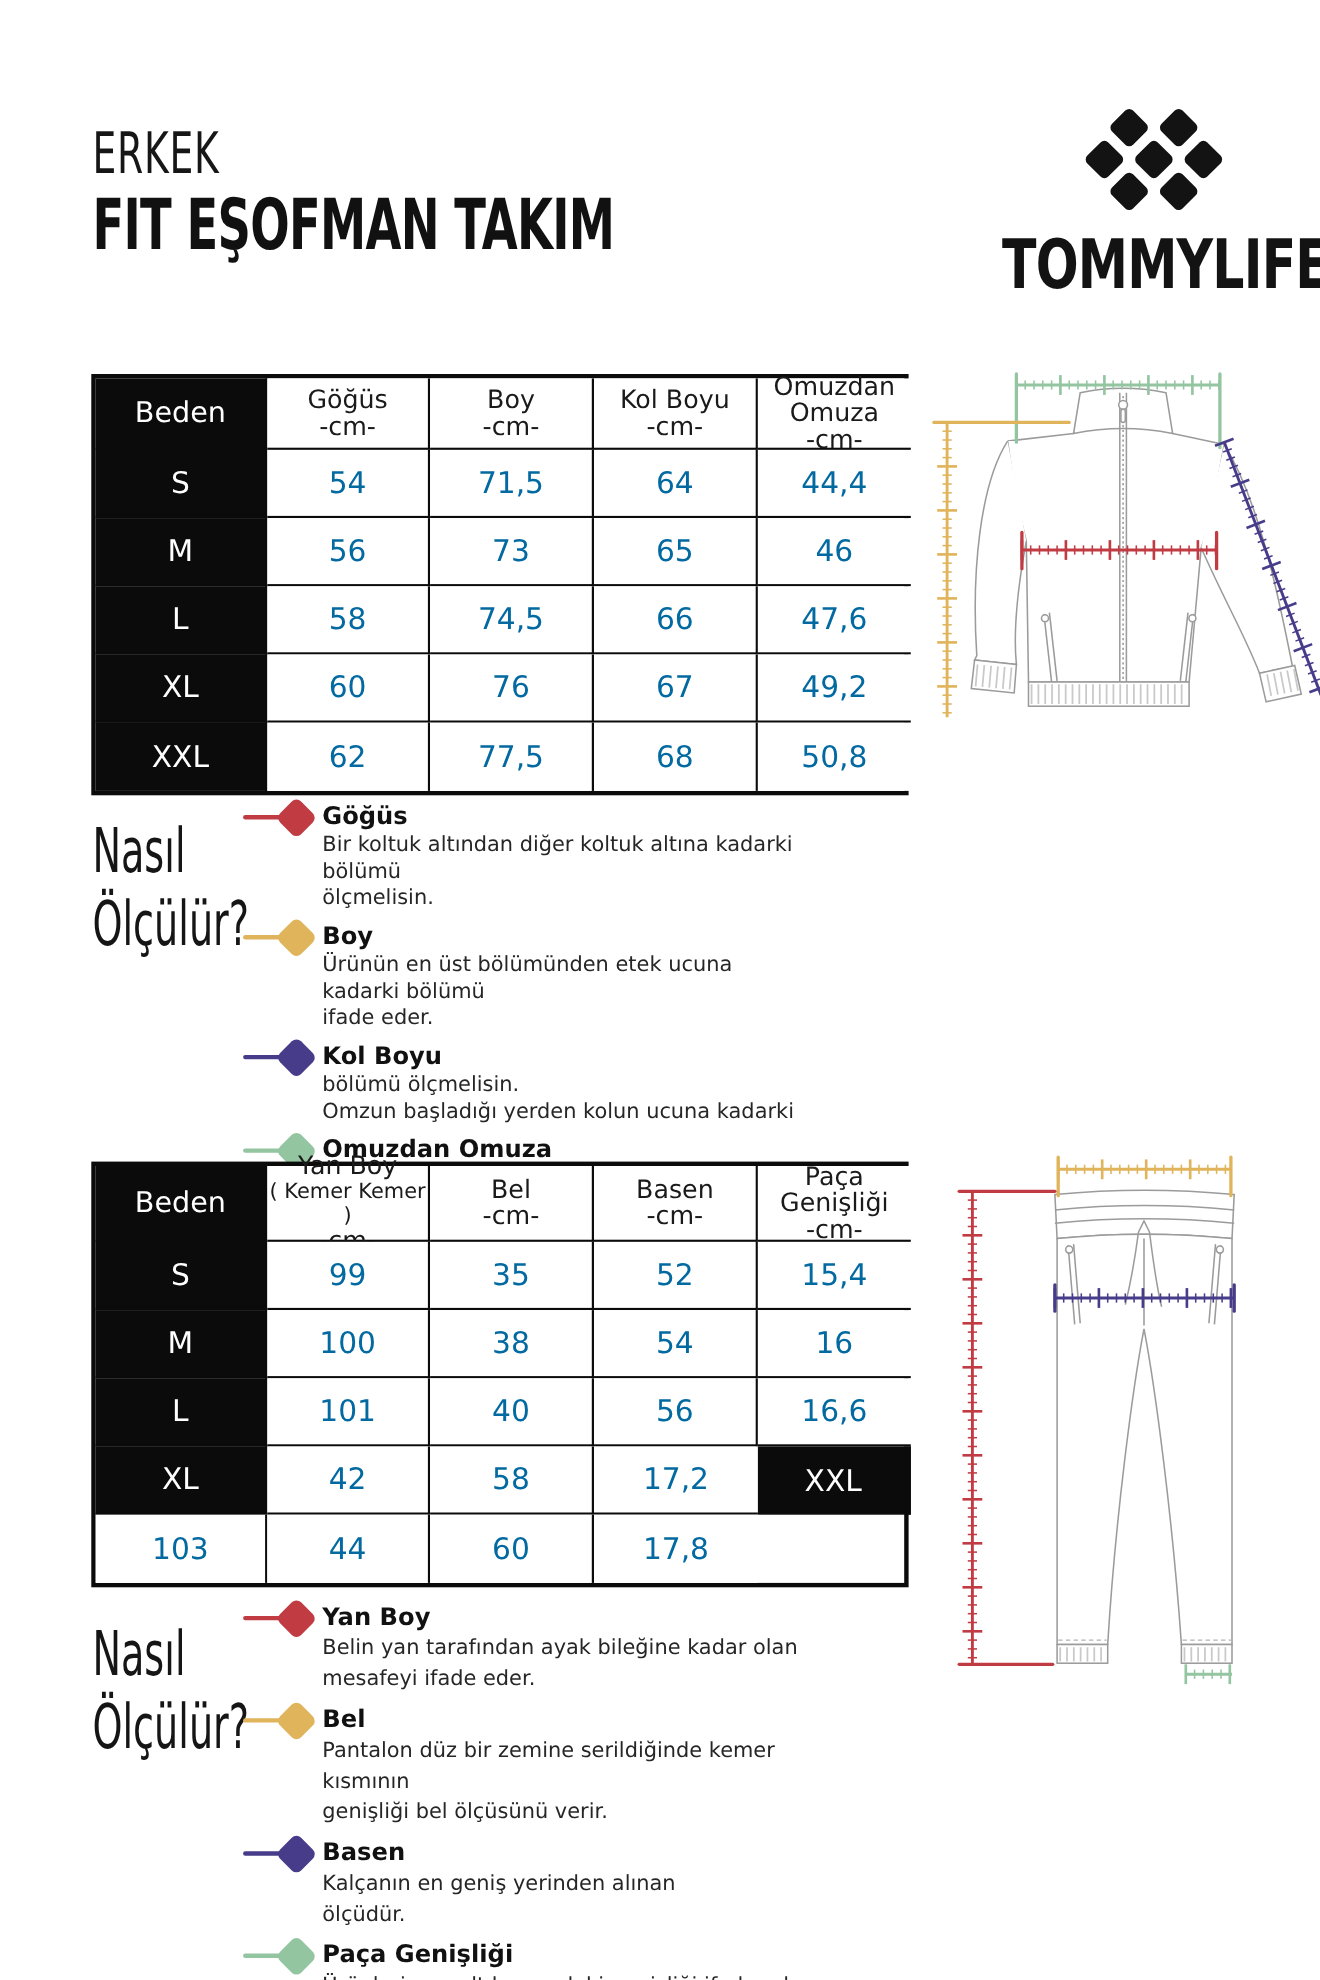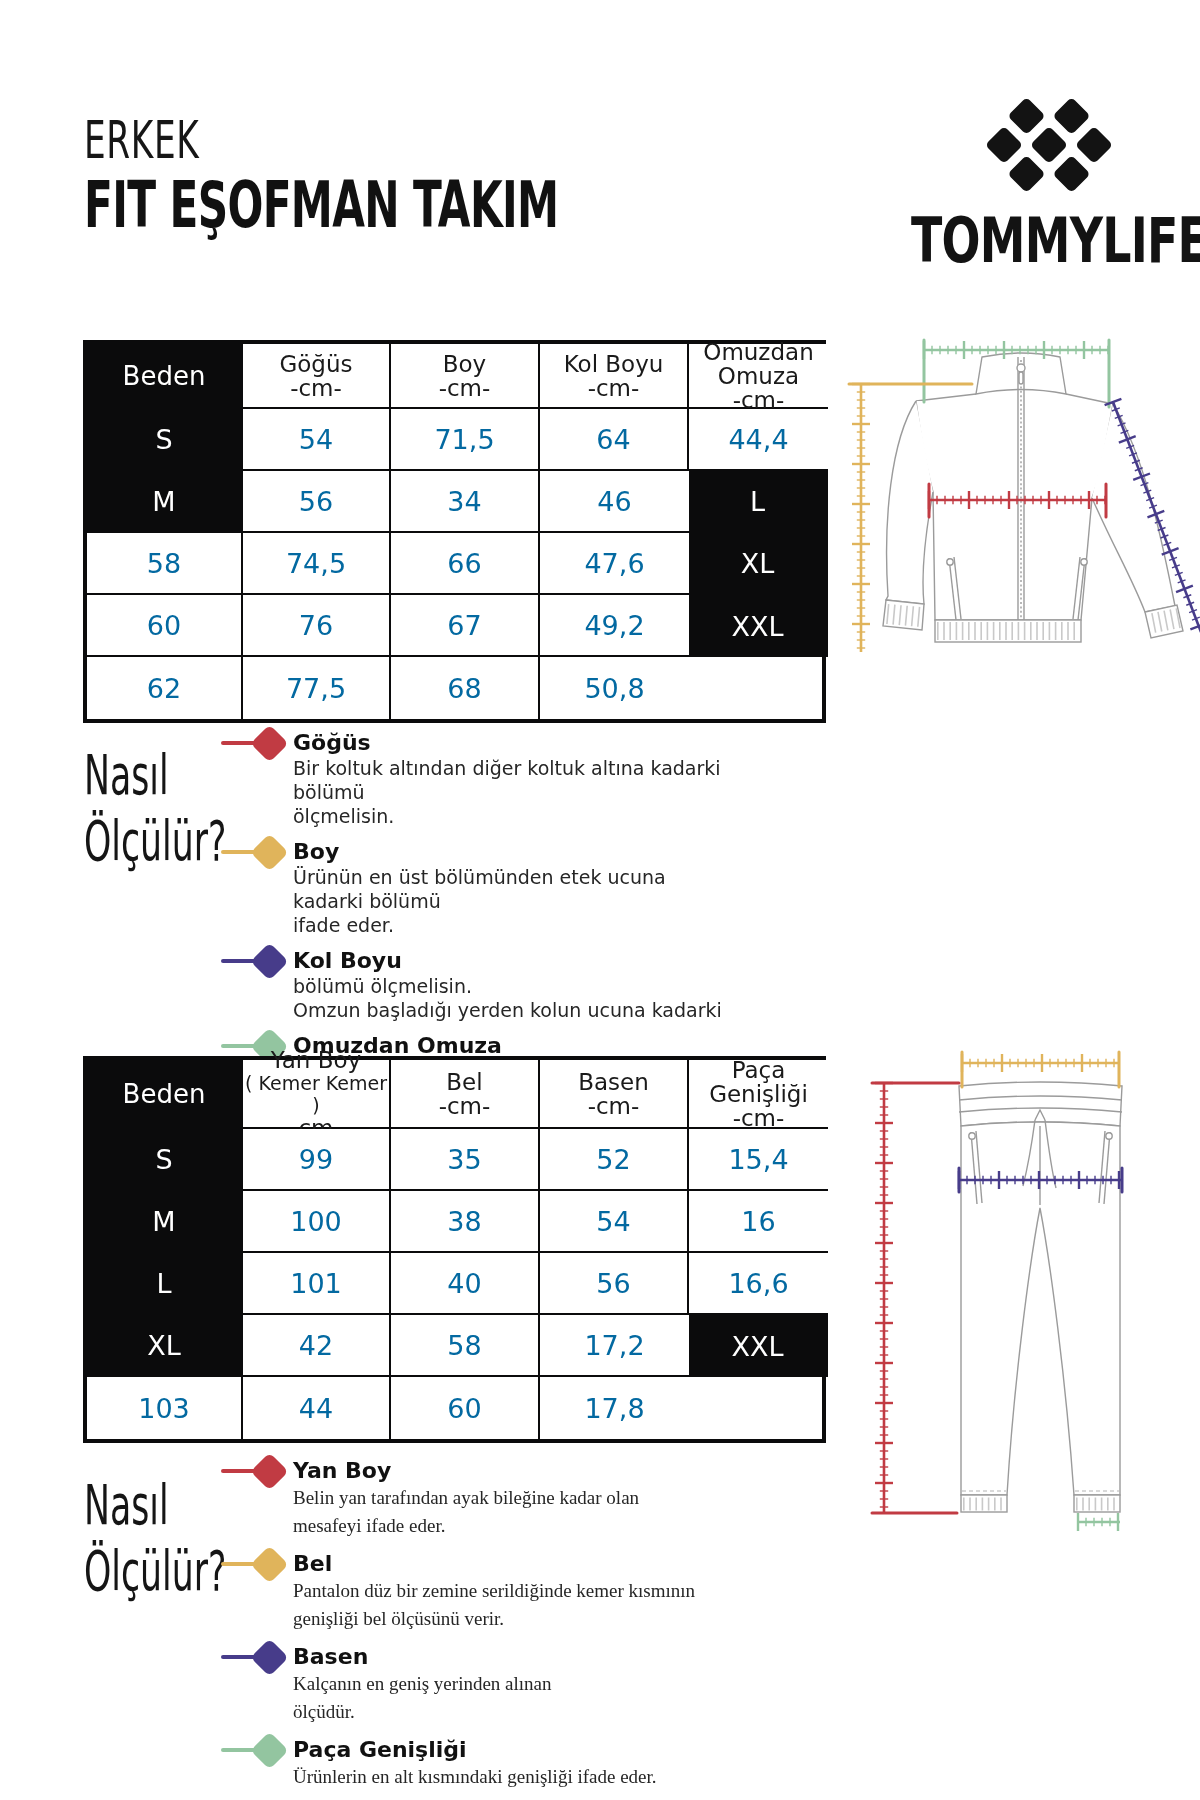--- a/index.html
+++ b/index.html
@@ -44,21 +44,21 @@
   .legend{position:absolute;left:182px;width:520px;}
   .legend.l1{top:730px;} .legend.l2{top:1458px;}
   .legend-item{display:flex;align-items:flex-start;margin-bottom:11px;}
   .marker{width:66px;flex:0 0 66px;display:flex;align-items:center;height:30px;margin-top:-2px;}
   .marker .mline{width:36px;height:4px;border-radius:2px;}
   .marker .mdiamond{width:27px;height:27px;border-radius:6px;transform:rotate(45deg);margin-left:-1px;}
   .legend-text{margin-left:6px;}
   .legend-label{font-weight:bold;font-size:22px;line-height:26px;color:#111;}
   .legend-desc{font-size:19px;color:#262626;}
   .legend.l1 .legend-desc{line-height:24px;}
-  .legend.l2 .legend-desc{line-height:28px;font-family:Liberation Serif, serif;}
+  .legend.l2 .legend-desc{line-height:28px;}
 
   
   .jacket-svg{position:absolute;left:790px;top:280px;}
   .pants-svg{position:absolute;left:820px;top:1040px;}
   .garment{stroke:var(--sketch);stroke-width:1.4;fill:none;}
   .garment-f{stroke:var(--sketch);stroke-width:1.4;fill:#fff;}
   .rib{stroke:#c9c9c9;}
   .stitch{stroke:#b3b3b3;stroke-width:1.2;stroke-dasharray:4 3;fill:none;}
   .cap{stroke-width:3;stroke-linecap:round;}
   .st-red{stroke:var(--red);} .st-gold{stroke:var(--gold);}
@@ -121,21 +121,24 @@
       <div class="cell lc">
         <div class="val">44,4</div>
       </div>
       <div class="cell dark">
         <div class="val">M</div>
       </div>
       <div class="cell">
         <div class="val">56</div>
       </div>
       <div class="cell">
-        <div class="val">34</div>
+        <div class="val">73</div>
+      </div>
+      <div class="cell">
+        <div class="val">65</div>
       </div>
       <div class="cell lc">
         <div class="val">46</div>
       </div>
       <div class="cell dark">
         <div class="val">L</div>
       </div>
       <div class="cell">
         <div class="val">58</div>
       </div>

